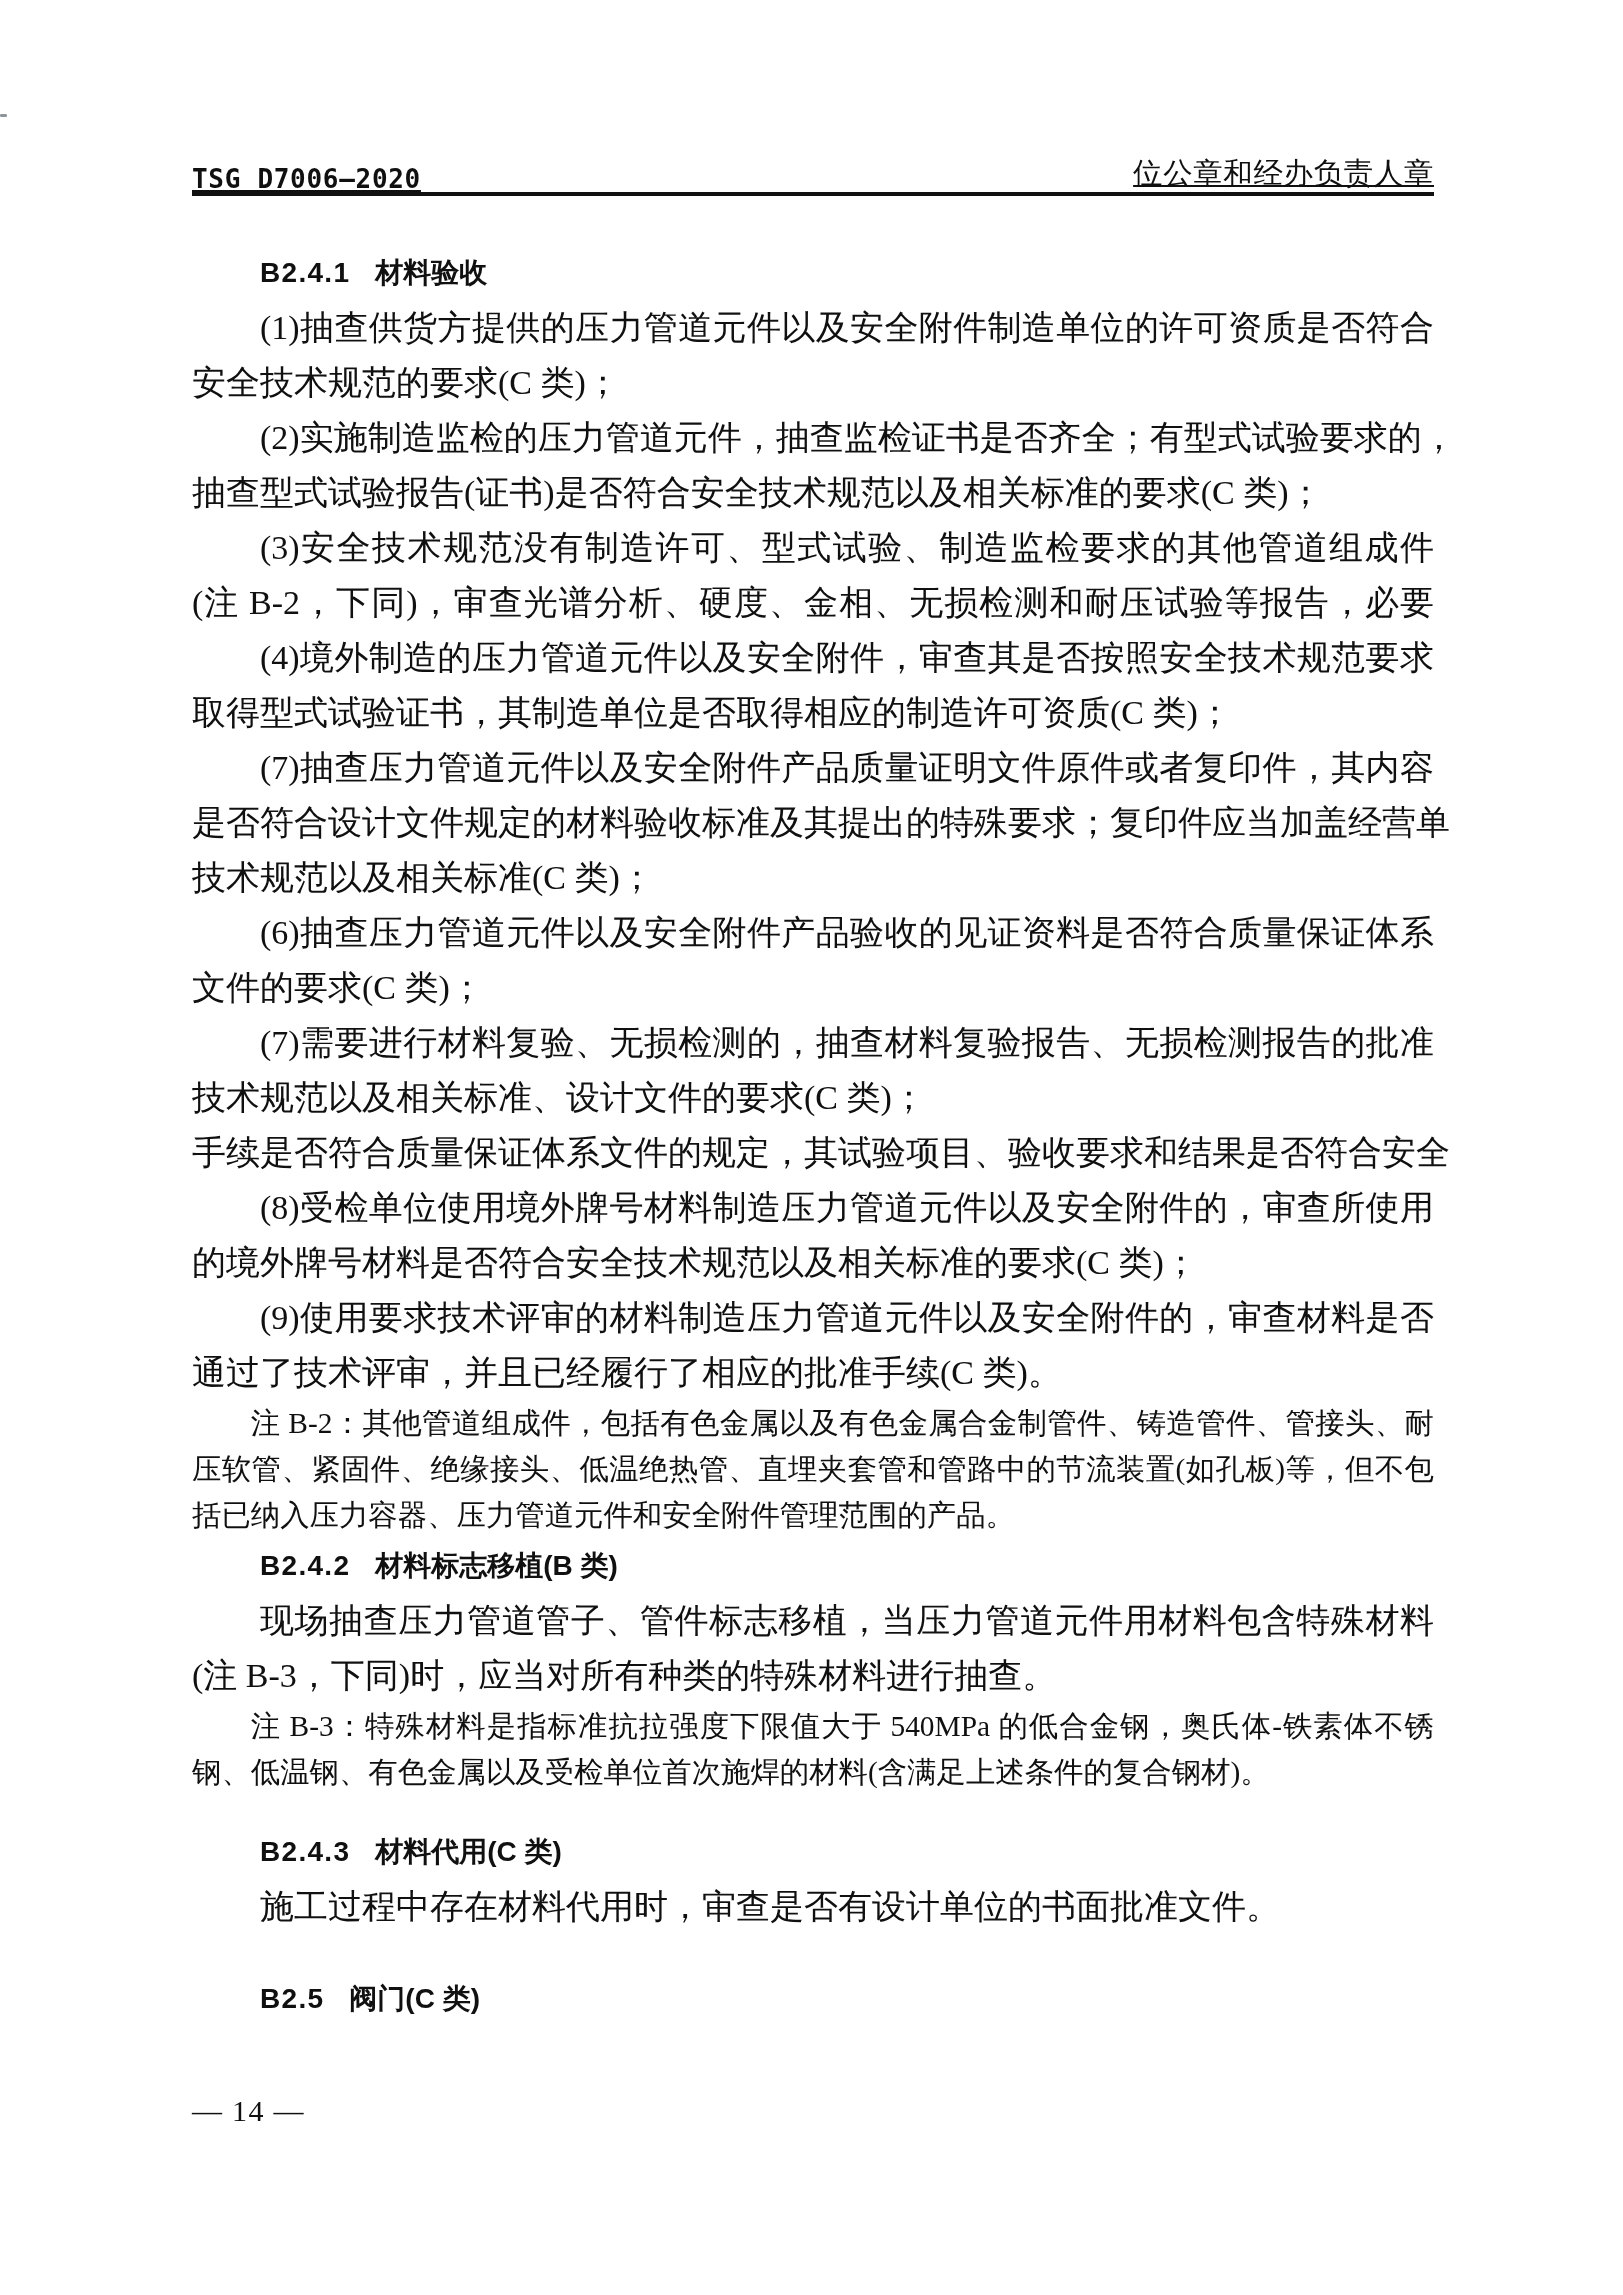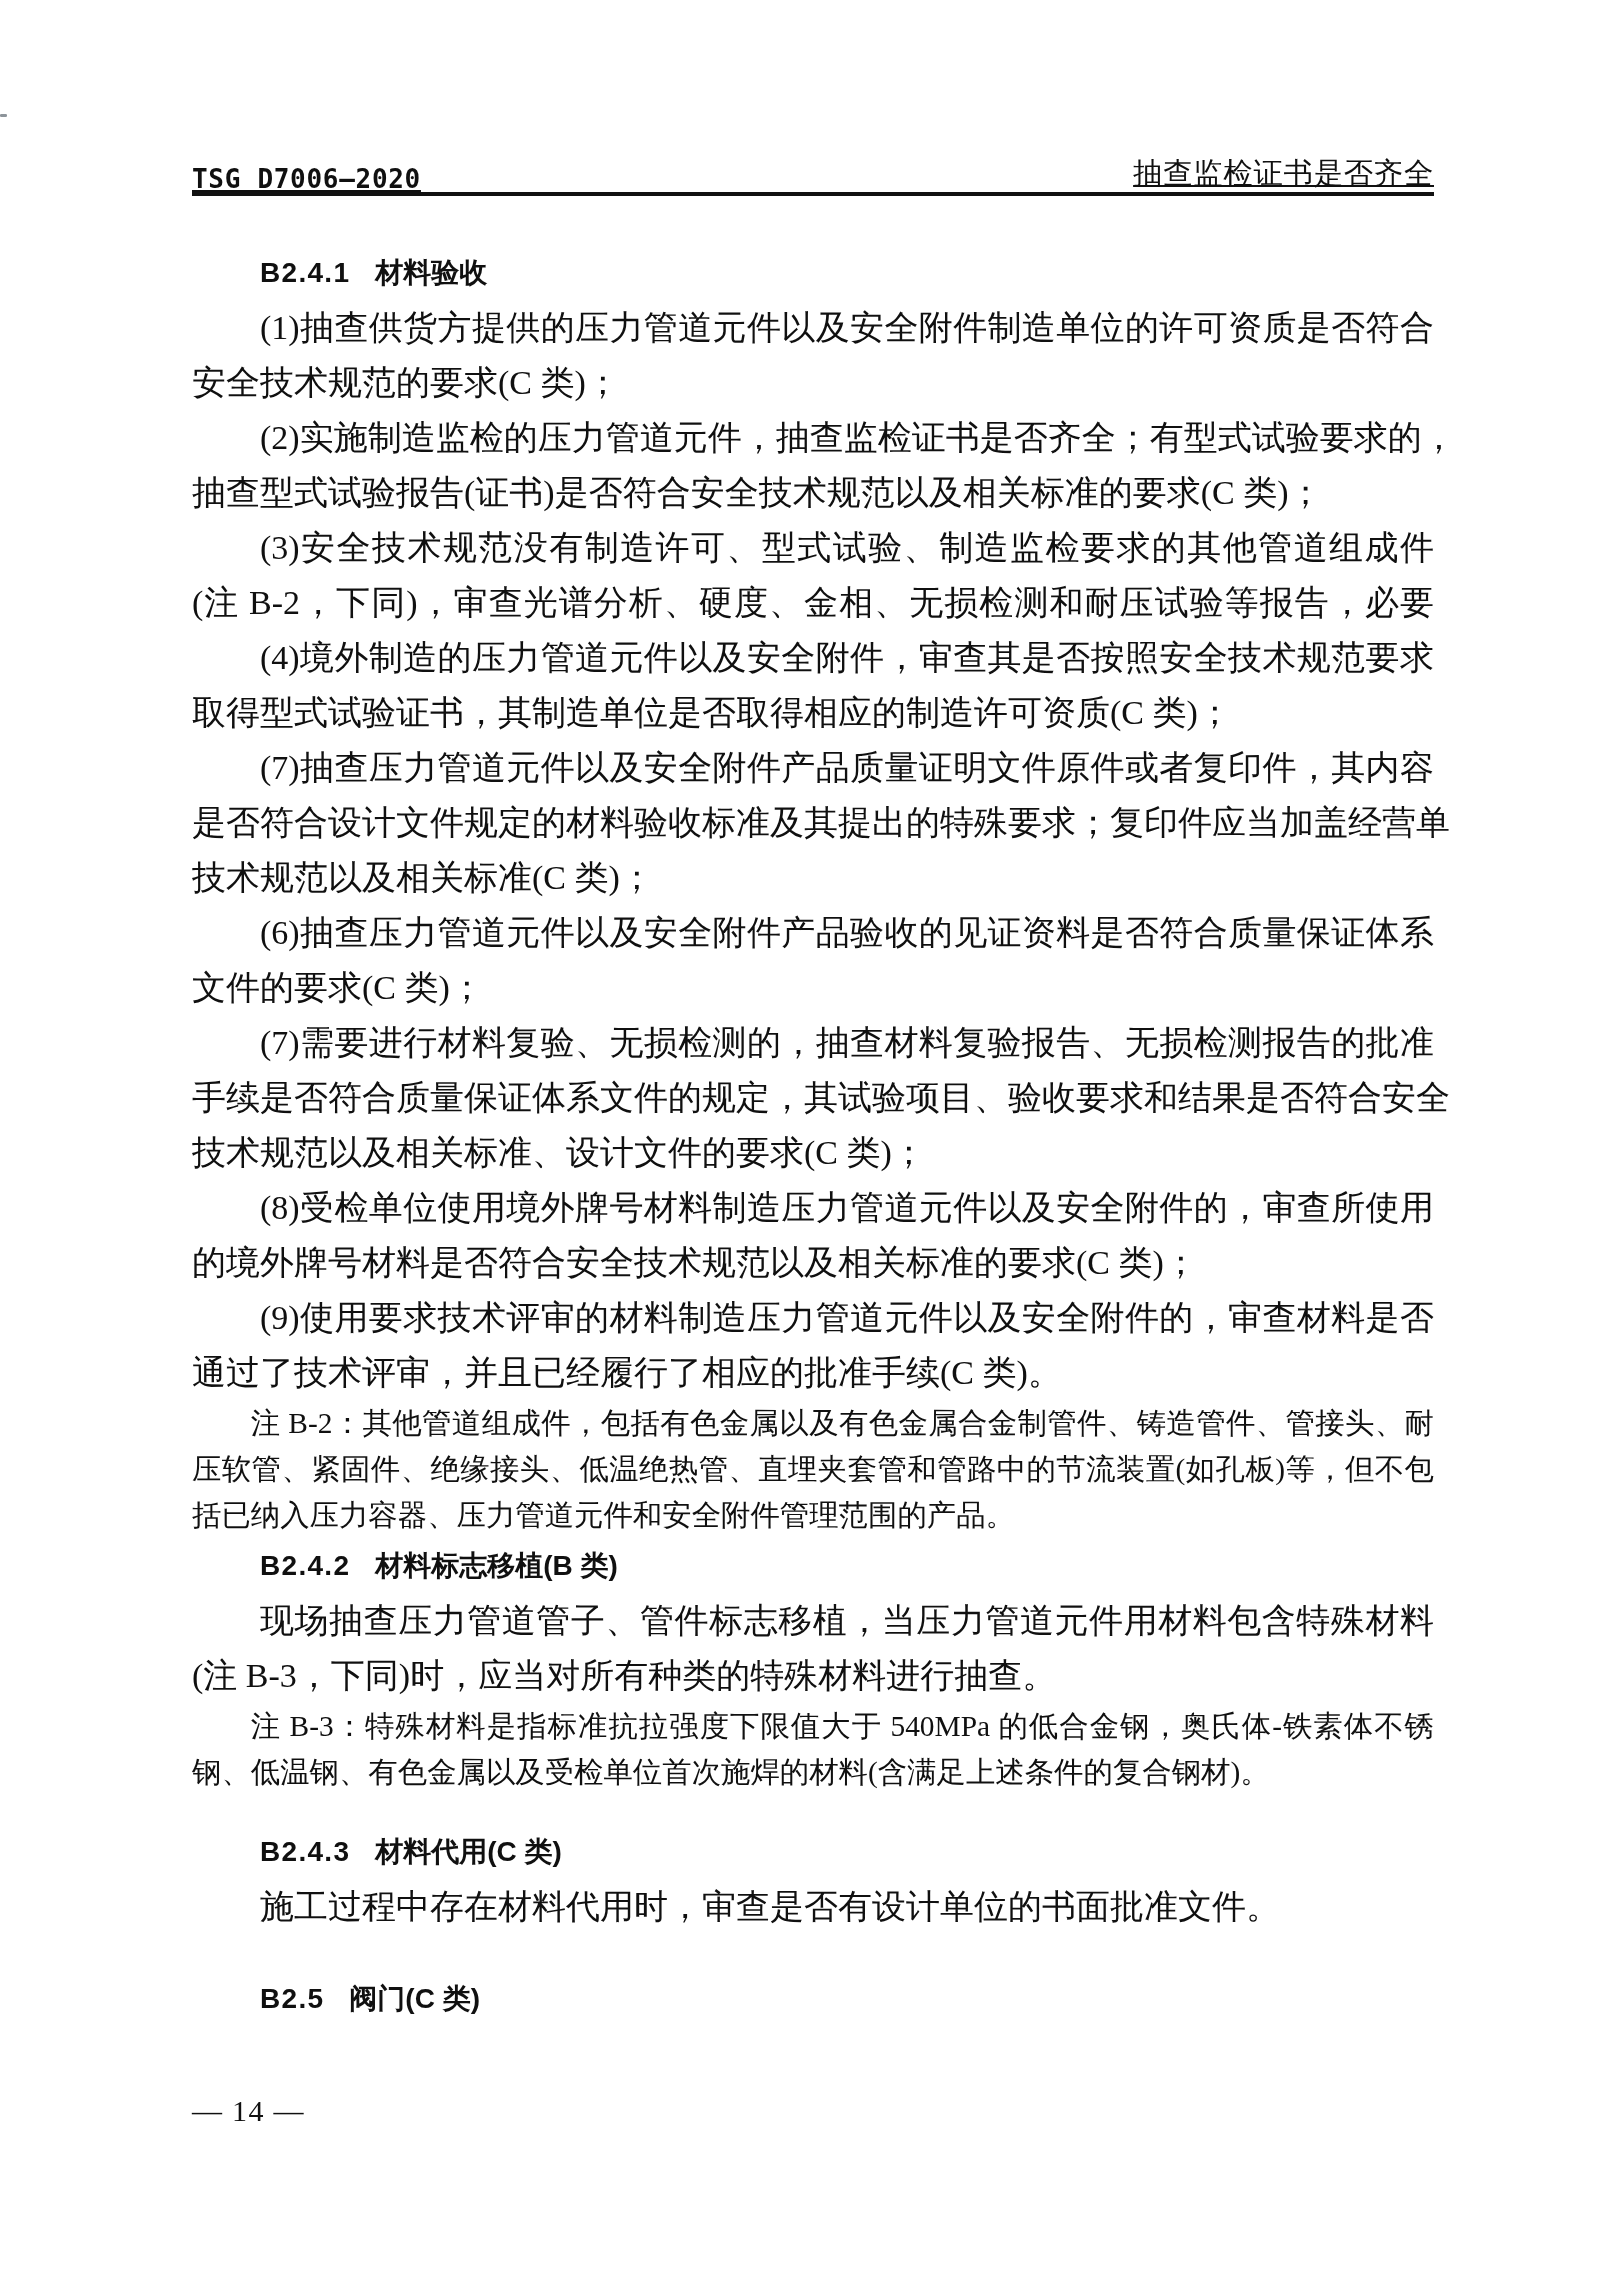--- a/index.html
+++ b/index.html
@@ -68,21 +68,21 @@
 </style>
 </head>
 <body>
 
 <div class="page">
 
   <div class="scan-artifact"></div>
 
   <div class="header">
     <span class="doc-code">TSG D7006—2020</span>
-    <span class="doc-title">抽查监检证书是否齐全</span>
+    <span class="doc-title">位公章和经办负责人章</span>
   </div>
 
   <div class="header-rule"></div>
 
   <div class="doc-body" id="doc-body">
       <div class="heading"><span class="h-num">B2.4.1</span><span class="h-title">材料验收</span></div>
       <div class="para">
         <div class="line indent">(1)抽查供货方提供的压力管道元件以及安全附件制造单位的许可资质是否符合</div>
         <div class="line lastline">安全技术规范的要求(C 类)；</div>
       </div>
@@ -102,22 +102,22 @@
         <div class="line indent">(7)抽查压力管道元件以及安全附件产品质量证明文件原件或者复印件，其内容</div>
         <div class="line">是否符合设计文件规定的材料验收标准及其提出的特殊要求；复印件应当加盖经营单</div>
         <div class="line lastline">技术规范以及相关标准(C 类)；</div>
       </div>
       <div class="para">
         <div class="line indent">(6)抽查压力管道元件以及安全附件产品验收的见证资料是否符合质量保证体系</div>
         <div class="line lastline">文件的要求(C 类)；</div>
       </div>
       <div class="para">
         <div class="line indent">(7)需要进行材料复验、无损检测的，抽查材料复验报告、无损检测报告的批准</div>
+        <div class="line lastline">技术规范以及相关标准、设计文件的要求(C 类)；</div>
         <div class="line">手续是否符合质量保证体系文件的规定，其试验项目、验收要求和结果是否符合安全</div>
-        <div class="line lastline">技术规范以及相关标准、设计文件的要求(C 类)；</div>
       </div>
       <div class="para">
         <div class="line indent">(8)受检单位使用境外牌号材料制造压力管道元件以及安全附件的，审查所使用</div>
         <div class="line lastline">的境外牌号材料是否符合安全技术规范以及相关标准的要求(C 类)；</div>
       </div>
       <div class="para">
         <div class="line indent">(9)使用要求技术评审的材料制造压力管道元件以及安全附件的，审查材料是否</div>
         <div class="line lastline">通过了技术评审，并且已经履行了相应的批准手续(C 类)。</div>
       </div>
       <div class="para note">

